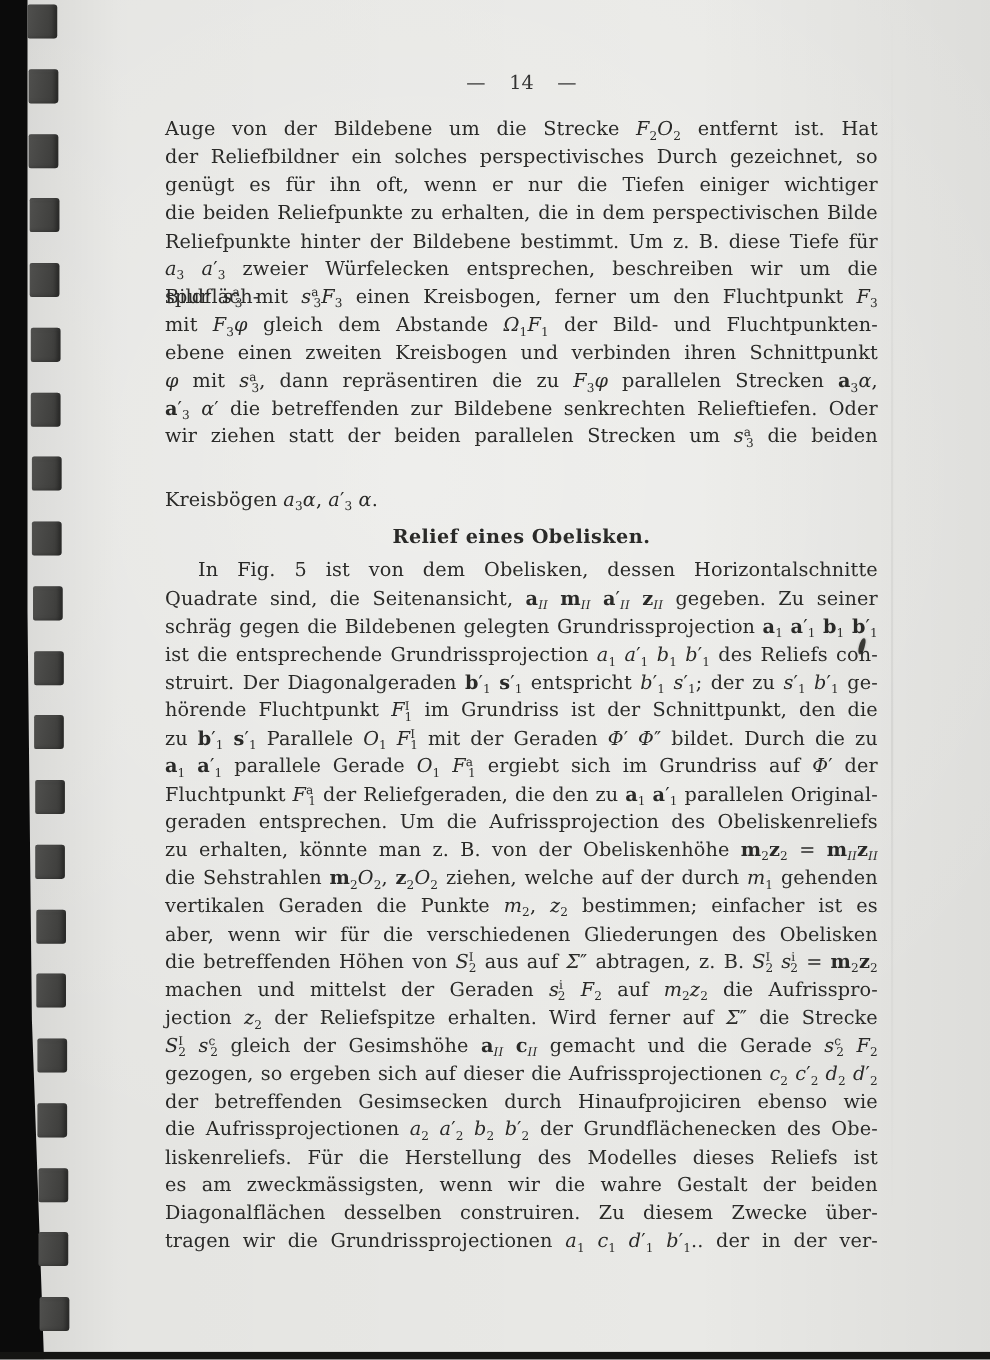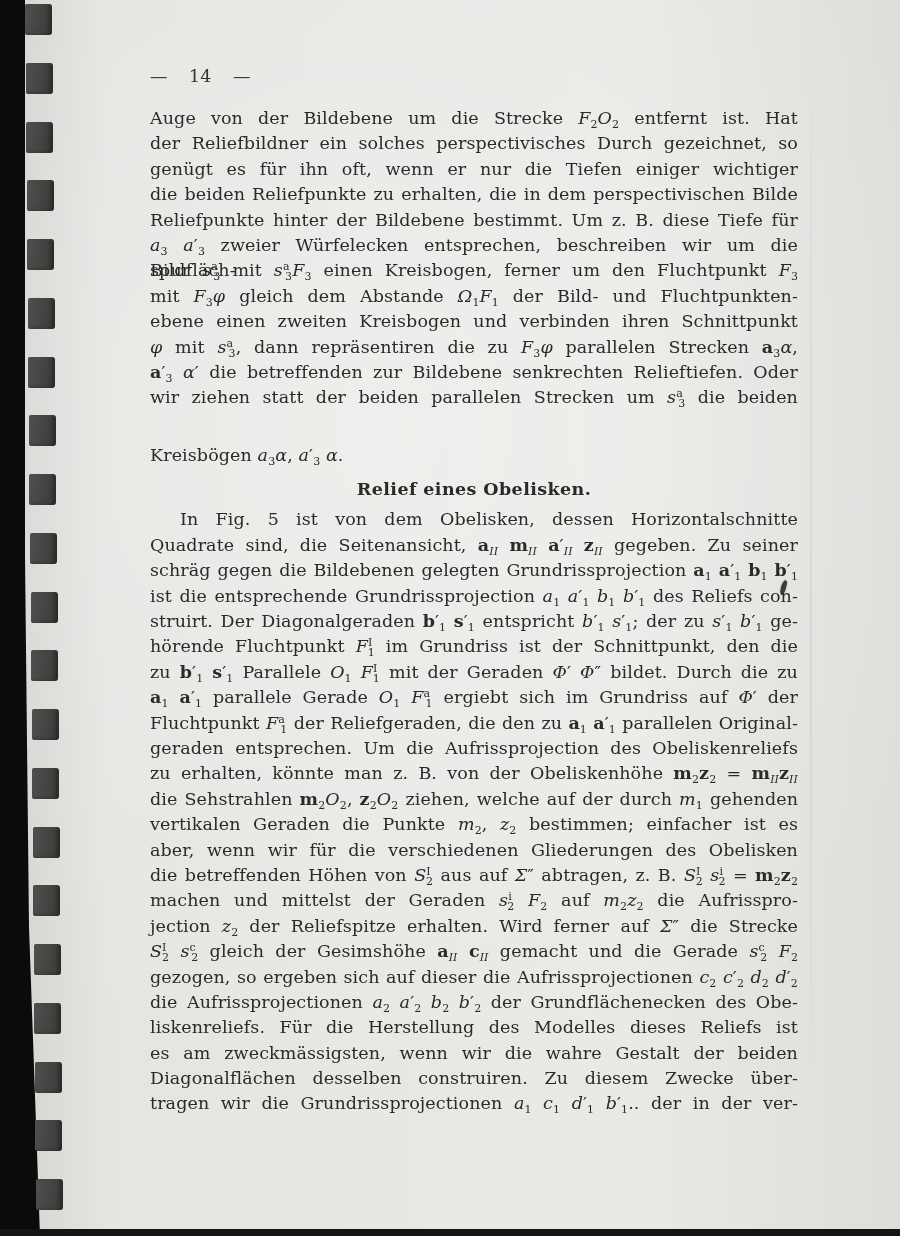--- a/index.html
+++ b/index.html
@@ -32,21 +32,21 @@
     position:absolute; top:0; right:88px; width:2px; height:100%;
     background:linear-gradient(to bottom, rgba(0,0,0,0) 0%, rgba(0,0,0,0.04) 30%, rgba(0,0,0,0.06) 55%, rgba(0,0,0,0) 90%);
   }
   .ink-mark{
     position:absolute; left:781px; top:580px; width:5px; height:15px;
     background:#3a3a36; border-radius:60% 40% 50% 50%; transform:rotate(14deg);
     box-shadow:0 0 2px rgba(0,0,0,0.3);
   }
   .page-number{
     position:absolute; left:150px; top:66px; width:648px;
-    font-size:17.5px; word-spacing:16px; color:#333;
+    text-align:center; font-size:17.5px; word-spacing:16px; color:#333;
   }
   .body-text{
     position:absolute; left:150px; top:106px; width:648px;
     font-size:17.5px; line-height:25.4px; letter-spacing:0.1px;
   }
   .tline{
     text-align:justify; text-align-last:justify; white-space:normal;
     height:25.4px; overflow:visible;
   }
   .tline.last{ text-align-last:left;margin-top:32px; }
@@ -124,20 +124,21 @@
         <div class="tline">geraden entsprechen. Um die Aufrissprojection des Obeliskenreliefs</div>
         <div class="tline">zu erhalten, könnte man z. B. von der Obeliskenhöhe <b>m</b><sub>2</sub><b>z</b><sub>2</sub> = <b>m</b><sub><i>II</i></sub><b>z</b><sub><i>II</i></sub></div>
         <div class="tline">die Sehstrahlen <b>m</b><sub>2</sub><i>O</i><sub>2</sub>, <b>z</b><sub>2</sub><i>O</i><sub>2</sub> ziehen, welche auf der durch <i>m</i><sub>1</sub> gehenden</div>
         <div class="tline">vertikalen Geraden die Punkte <i>m</i><sub>2</sub>, <i>z</i><sub>2</sub> bestimmen; einfacher ist es</div>
         <div class="tline">aber, wenn wir für die verschiedenen Gliederungen des Obelisken</div>
         <div class="tline">die betreffenden Höhen von <i>S</i><sup>I</sup><sub>2</sub> aus auf <i>Σ</i>″ abtragen, z. B. <i>S</i><sup>I</sup><sub>2</sub> <i>s</i><sup>i</sup><sub>2</sub> = <b>m</b><sub>2</sub><b>z</b><sub>2</sub></div>
         <div class="tline">machen und mittelst der Geraden <i>s</i><sup>i</sup><sub>2</sub> <i>F</i><sub>2</sub> auf <i>m</i><sub>2</sub><i>z</i><sub>2</sub> die Aufrisspro-</div>
         <div class="tline">jection <i>z</i><sub>2</sub> der Reliefspitze erhalten. Wird ferner auf <i>Σ</i>″ die Strecke</div>
         <div class="tline"><i>S</i><sup>I</sup><sub>2</sub> <i>s</i><sup>c</sup><sub>2</sub> gleich der Gesimshöhe <b>a</b><sub><i>II</i></sub> <b>c</b><sub><i>II</i></sub> gemacht und die Gerade <i>s</i><sup>c</sup><sub>2</sub> <i>F</i><sub>2</sub></div>
         <div class="tline">gezogen, so ergeben sich auf dieser die Aufrissprojectionen <i>c</i><sub>2</sub> <i>c</i>′<sub>2</sub> <i>d</i><sub>2</sub> <i>d</i>′<sub>2</sub></div>
+        <div class="tline">der betreffenden Gesimsecken durch Hinaufprojiciren ebenso wie</div>
         <div class="tline">die Aufrissprojectionen <i>a</i><sub>2</sub> <i>a</i>′<sub>2</sub> <i>b</i><sub>2</sub> <i>b</i>′<sub>2</sub> der Grundflächenecken des Obe-</div>
         <div class="tline">liskenreliefs. Für die Herstellung des Modelles dieses Reliefs ist</div>
         <div class="tline">es am zweckmässigsten, wenn wir die wahre Gestalt der beiden</div>
         <div class="tline">Diagonalflächen desselben construiren. Zu diesem Zwecke über-</div>
         <div class="tline">tragen wir die Grundrissprojectionen <i>a</i><sub>1</sub> <i>c</i><sub>1</sub> <i>d</i>′<sub>1</sub> <i>b</i>′<sub>1</sub>.. der in der ver-</div>
       </div>
   </div>
 
   <div class="bottom-bar"></div>
 </div>

